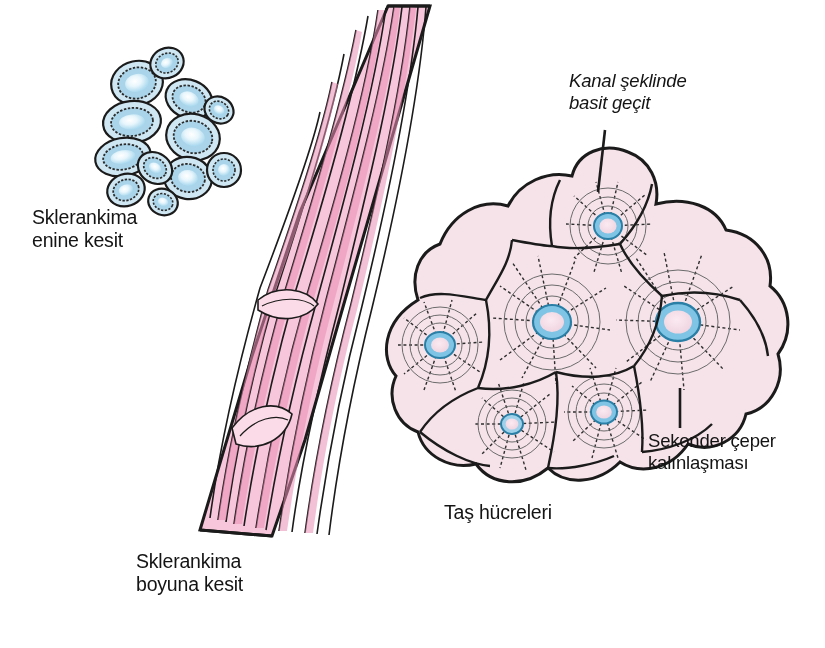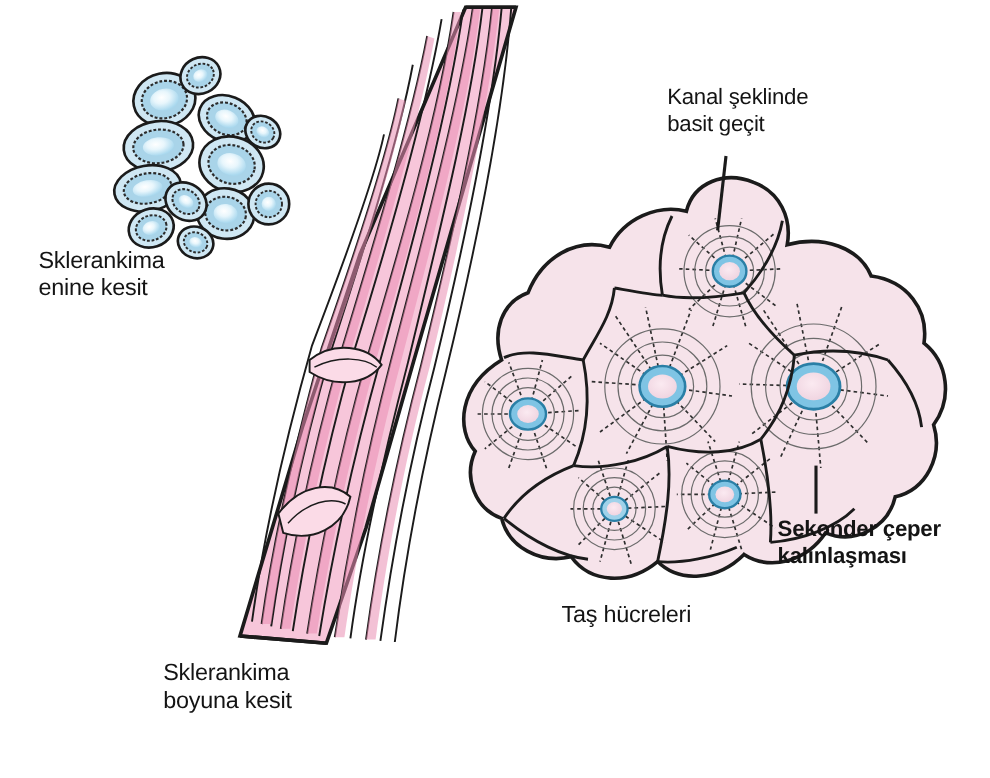--- a/index.html
+++ b/index.html
@@ -19,23 +19,23 @@
     position:absolute;
     font-family:"Liberation Sans", sans-serif;
     font-weight:normal;
     color:#141414;
     line-height:1.18;
     white-space:pre-line;
     letter-spacing:-0.2px;
   }
   .lbl-cross{ left:32px; top:206px; font-size:19.5px; }
   .lbl-long { left:136px; top:550px; font-size:19.5px; }
-  .lbl-stone{ left:444px; top:501px; font-size:19.5px;margin-left:24px; }
-  .lbl-pit  { left:556px; top:70px;  font-size:18.5px; font-weight:normal; }
-  .lbl-wall { left:648px; top:430px; font-size:18.5px; font-weight:bold; }
+  .lbl-stone{ left:444px; top:501px; font-size:19.5px; }
+  .lbl-pit  { left:569px; top:70px;  font-size:18.5px; font-weight:normal;font-style:italic; }
+  .lbl-wall { left:648px; top:430px; font-size:18.5px; font-weight:normal; }
 </style>
 </head>
 <body>
 
 <svg id="figure" viewBox="0 0 825 648" xmlns="http://www.w3.org/2000/svg">
 
   <defs>
 
     <radialGradient id="lumenGrad" cx="42%" cy="38%" r="62%">
       <stop offset="0%" stop-color="#ffffff"></stop>

